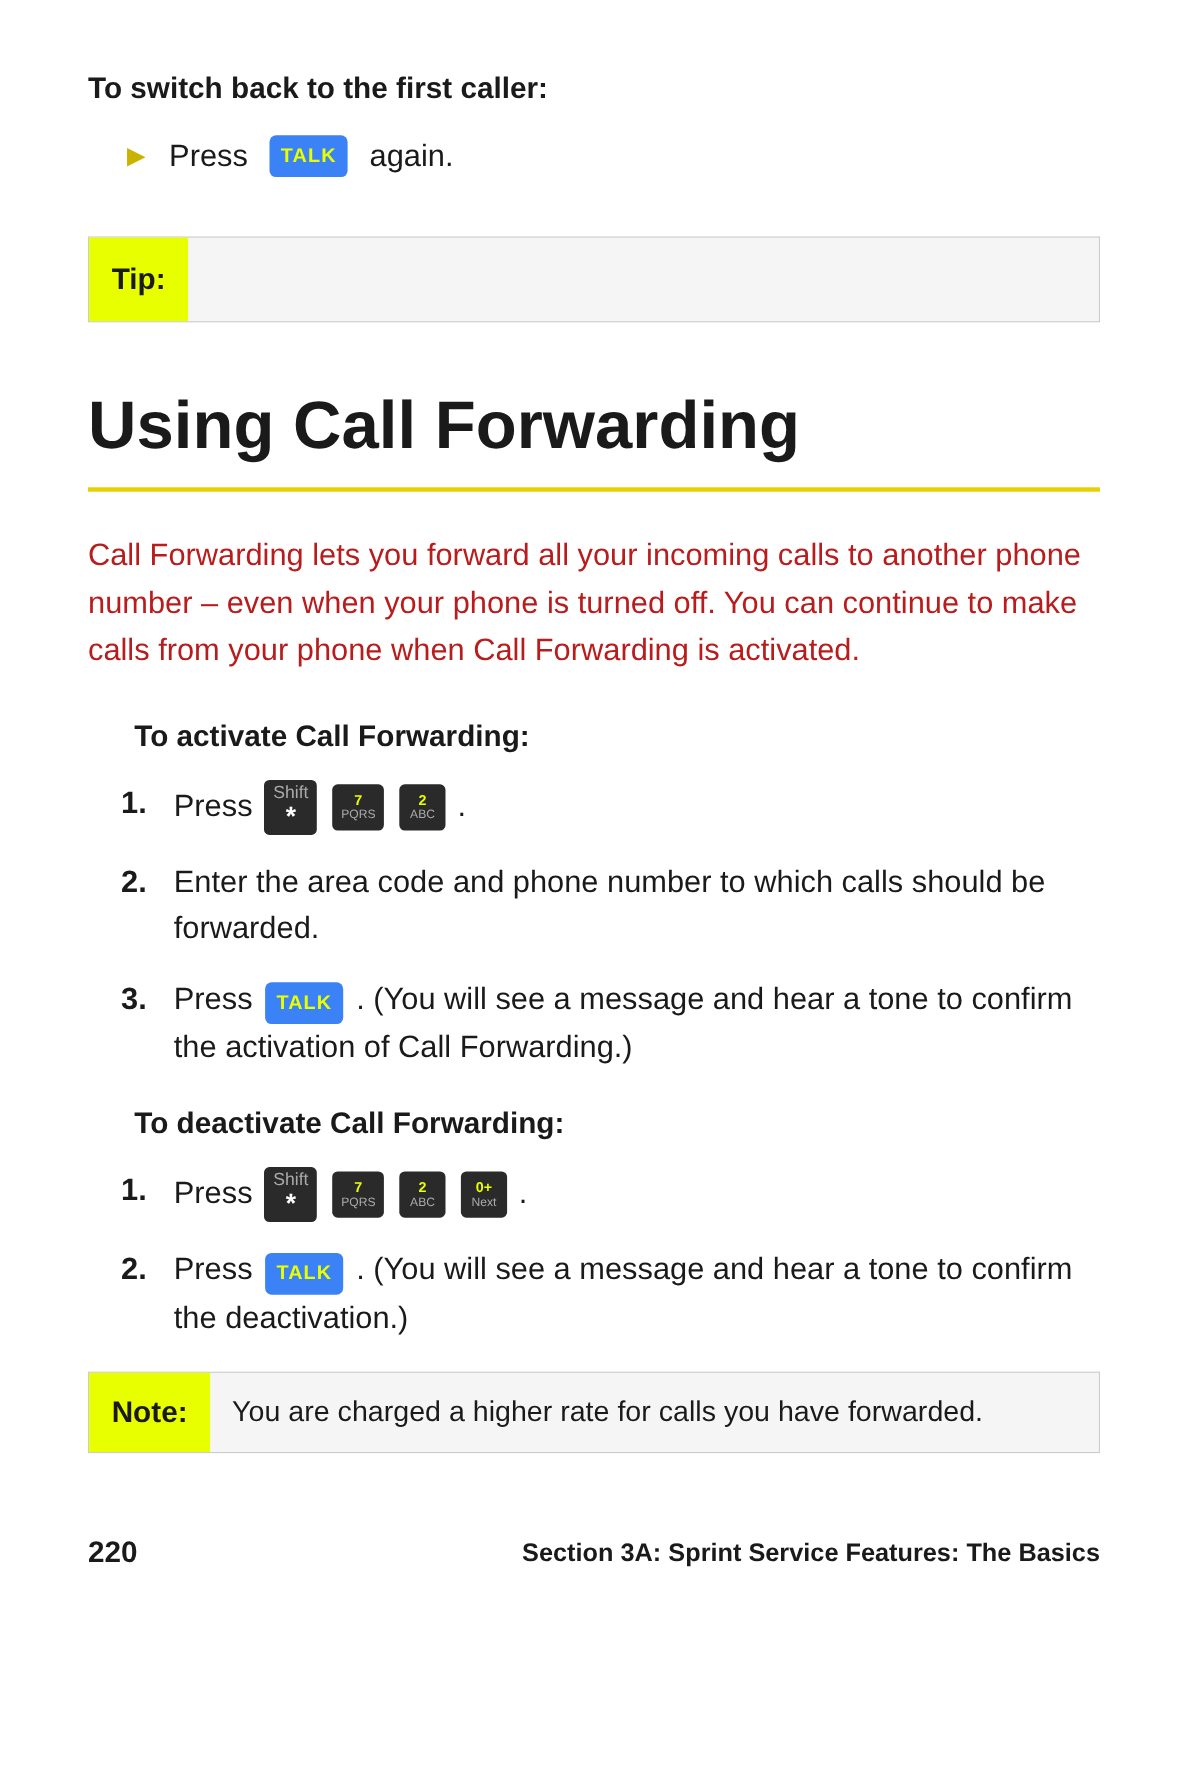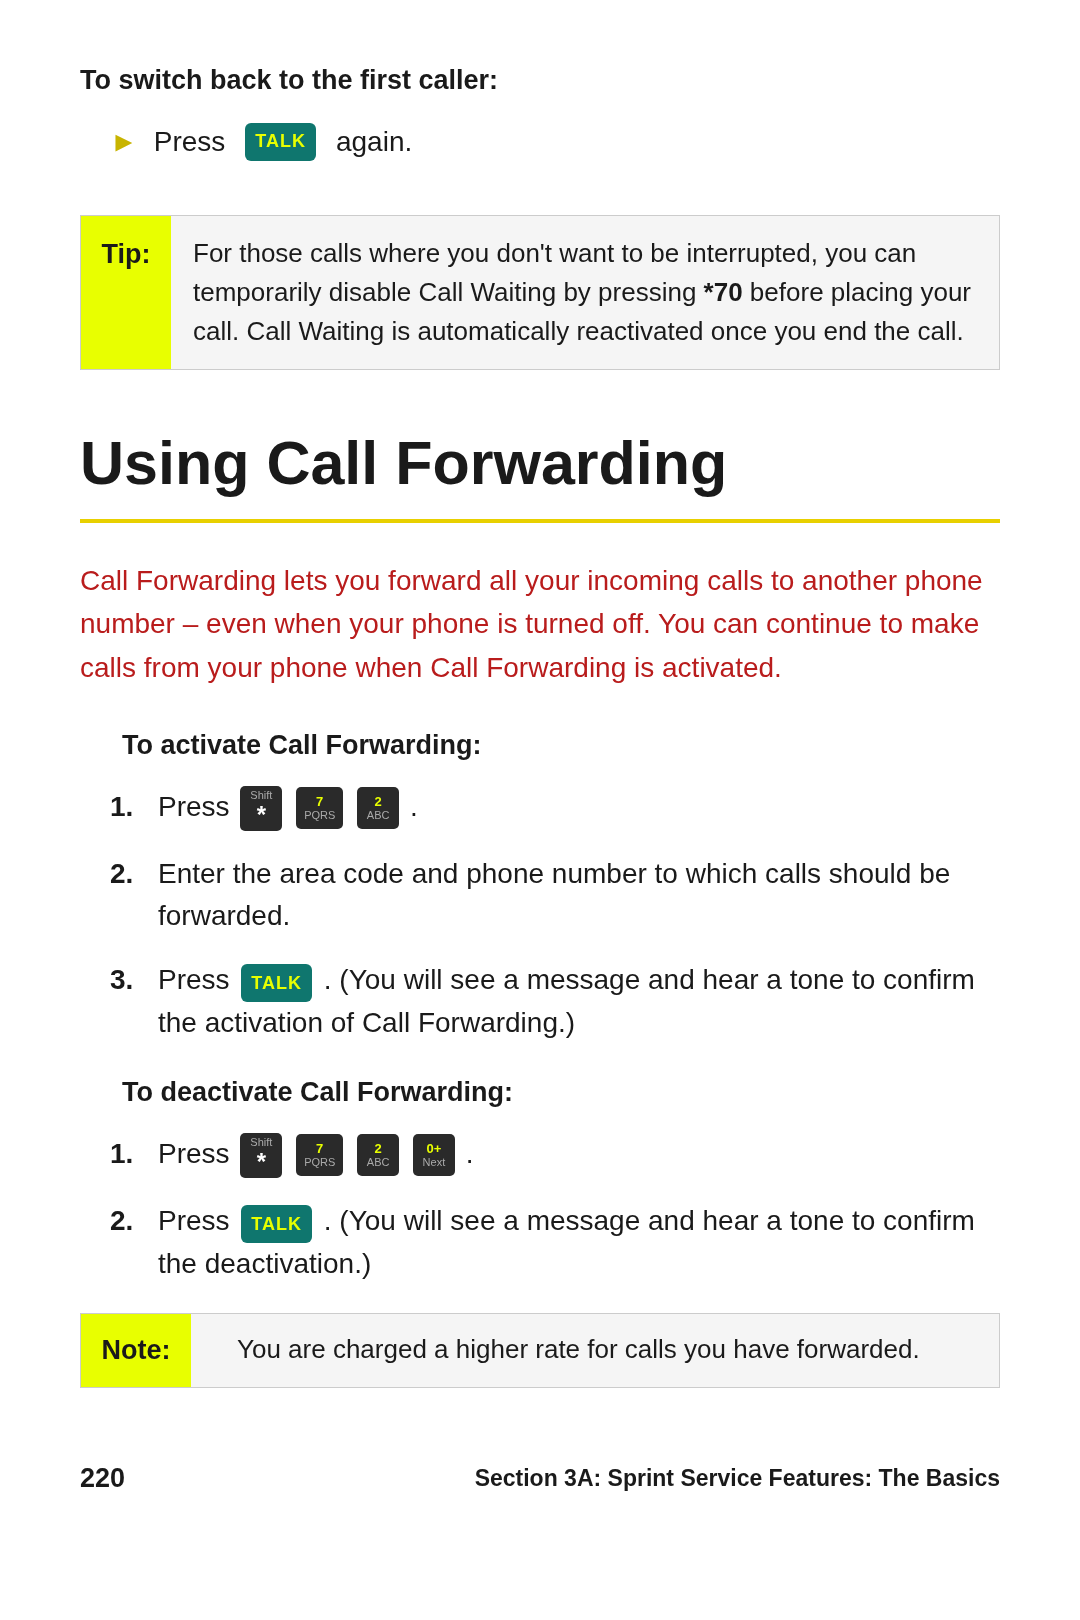--- a/index.html
+++ b/index.html
@@ -35,21 +35,21 @@
     .arrow-bullet {
       color: #c8b400;
       font-size: 28px;
       font-weight: bold;
     }
 
     .talk-button {
       display: inline-flex;
       align-items: center;
       justify-content: center;
-      background: #0f766e;
+      background: #3b82f6;
       border-radius: 6px;
       padding: 4px 10px;
       margin: 0 4px;
       min-width: 44px;
       min-height: 38px;
     }
 
     .talk-button-inner {
       color: #e8ff00;
       font-weight: bold;
@@ -169,38 +169,37 @@
       border-radius: 5px;
       padding: 4px 8px;
       margin: 0 3px;
       min-width: 42px;
       min-height: 42px;
       vertical-align: middle;
     }
 
     .star-top {
       color: #aaaaaa;
-      font-size: 11px;
+      font-size: 16px;
       line-height: 1;
     }
 
     .star-main {
       color: #ffffff;
       font-size: 24px;
       font-weight: bold;
       line-height: 1;
     }
 
     .note-box {
       display: flex;
       border: 1px solid #cccccc;
       background: #f5f5f5;
       margin-top: 10px;
       margin-bottom: 40px;
-      gap: 26px;
     }
 
     .note-label {
       background: #e8ff00;
       font-weight: bold;
       font-size: 27px;
       padding: 16px 18px;
       min-width: 110px;
       display: flex;
       align-items: center;
@@ -250,23 +249,20 @@
 
     <span class="talk-button">
       <span class="talk-button-inner">TALK</span>
     </span>
     <span>again.</span>
   </div>
 </div>
 
 <div class="tip-box">
   <div class="tip-label">Tip:</div>
-  <div class="tip-content">
-    For those calls where you don't want to be interrupted, you can temporarily disable Call Waiting by pressing <strong>*70</strong> before placing your call. Call Waiting is automatically reactivated once you end the call.
-  </div>
 </div>
 
 <div class="section-title">Using Call Forwarding</div>
 <div class="yellow-rule"></div>
 
 <div class="main-description">Call Forwarding lets you forward all your incoming calls to another phone number – even when your phone is turned off. You can continue to make calls from your phone when Call Forwarding is activated.</div>
 
 <div class="sub-heading">To activate Call Forwarding:</div>
 
 <div class="numbered-list">

